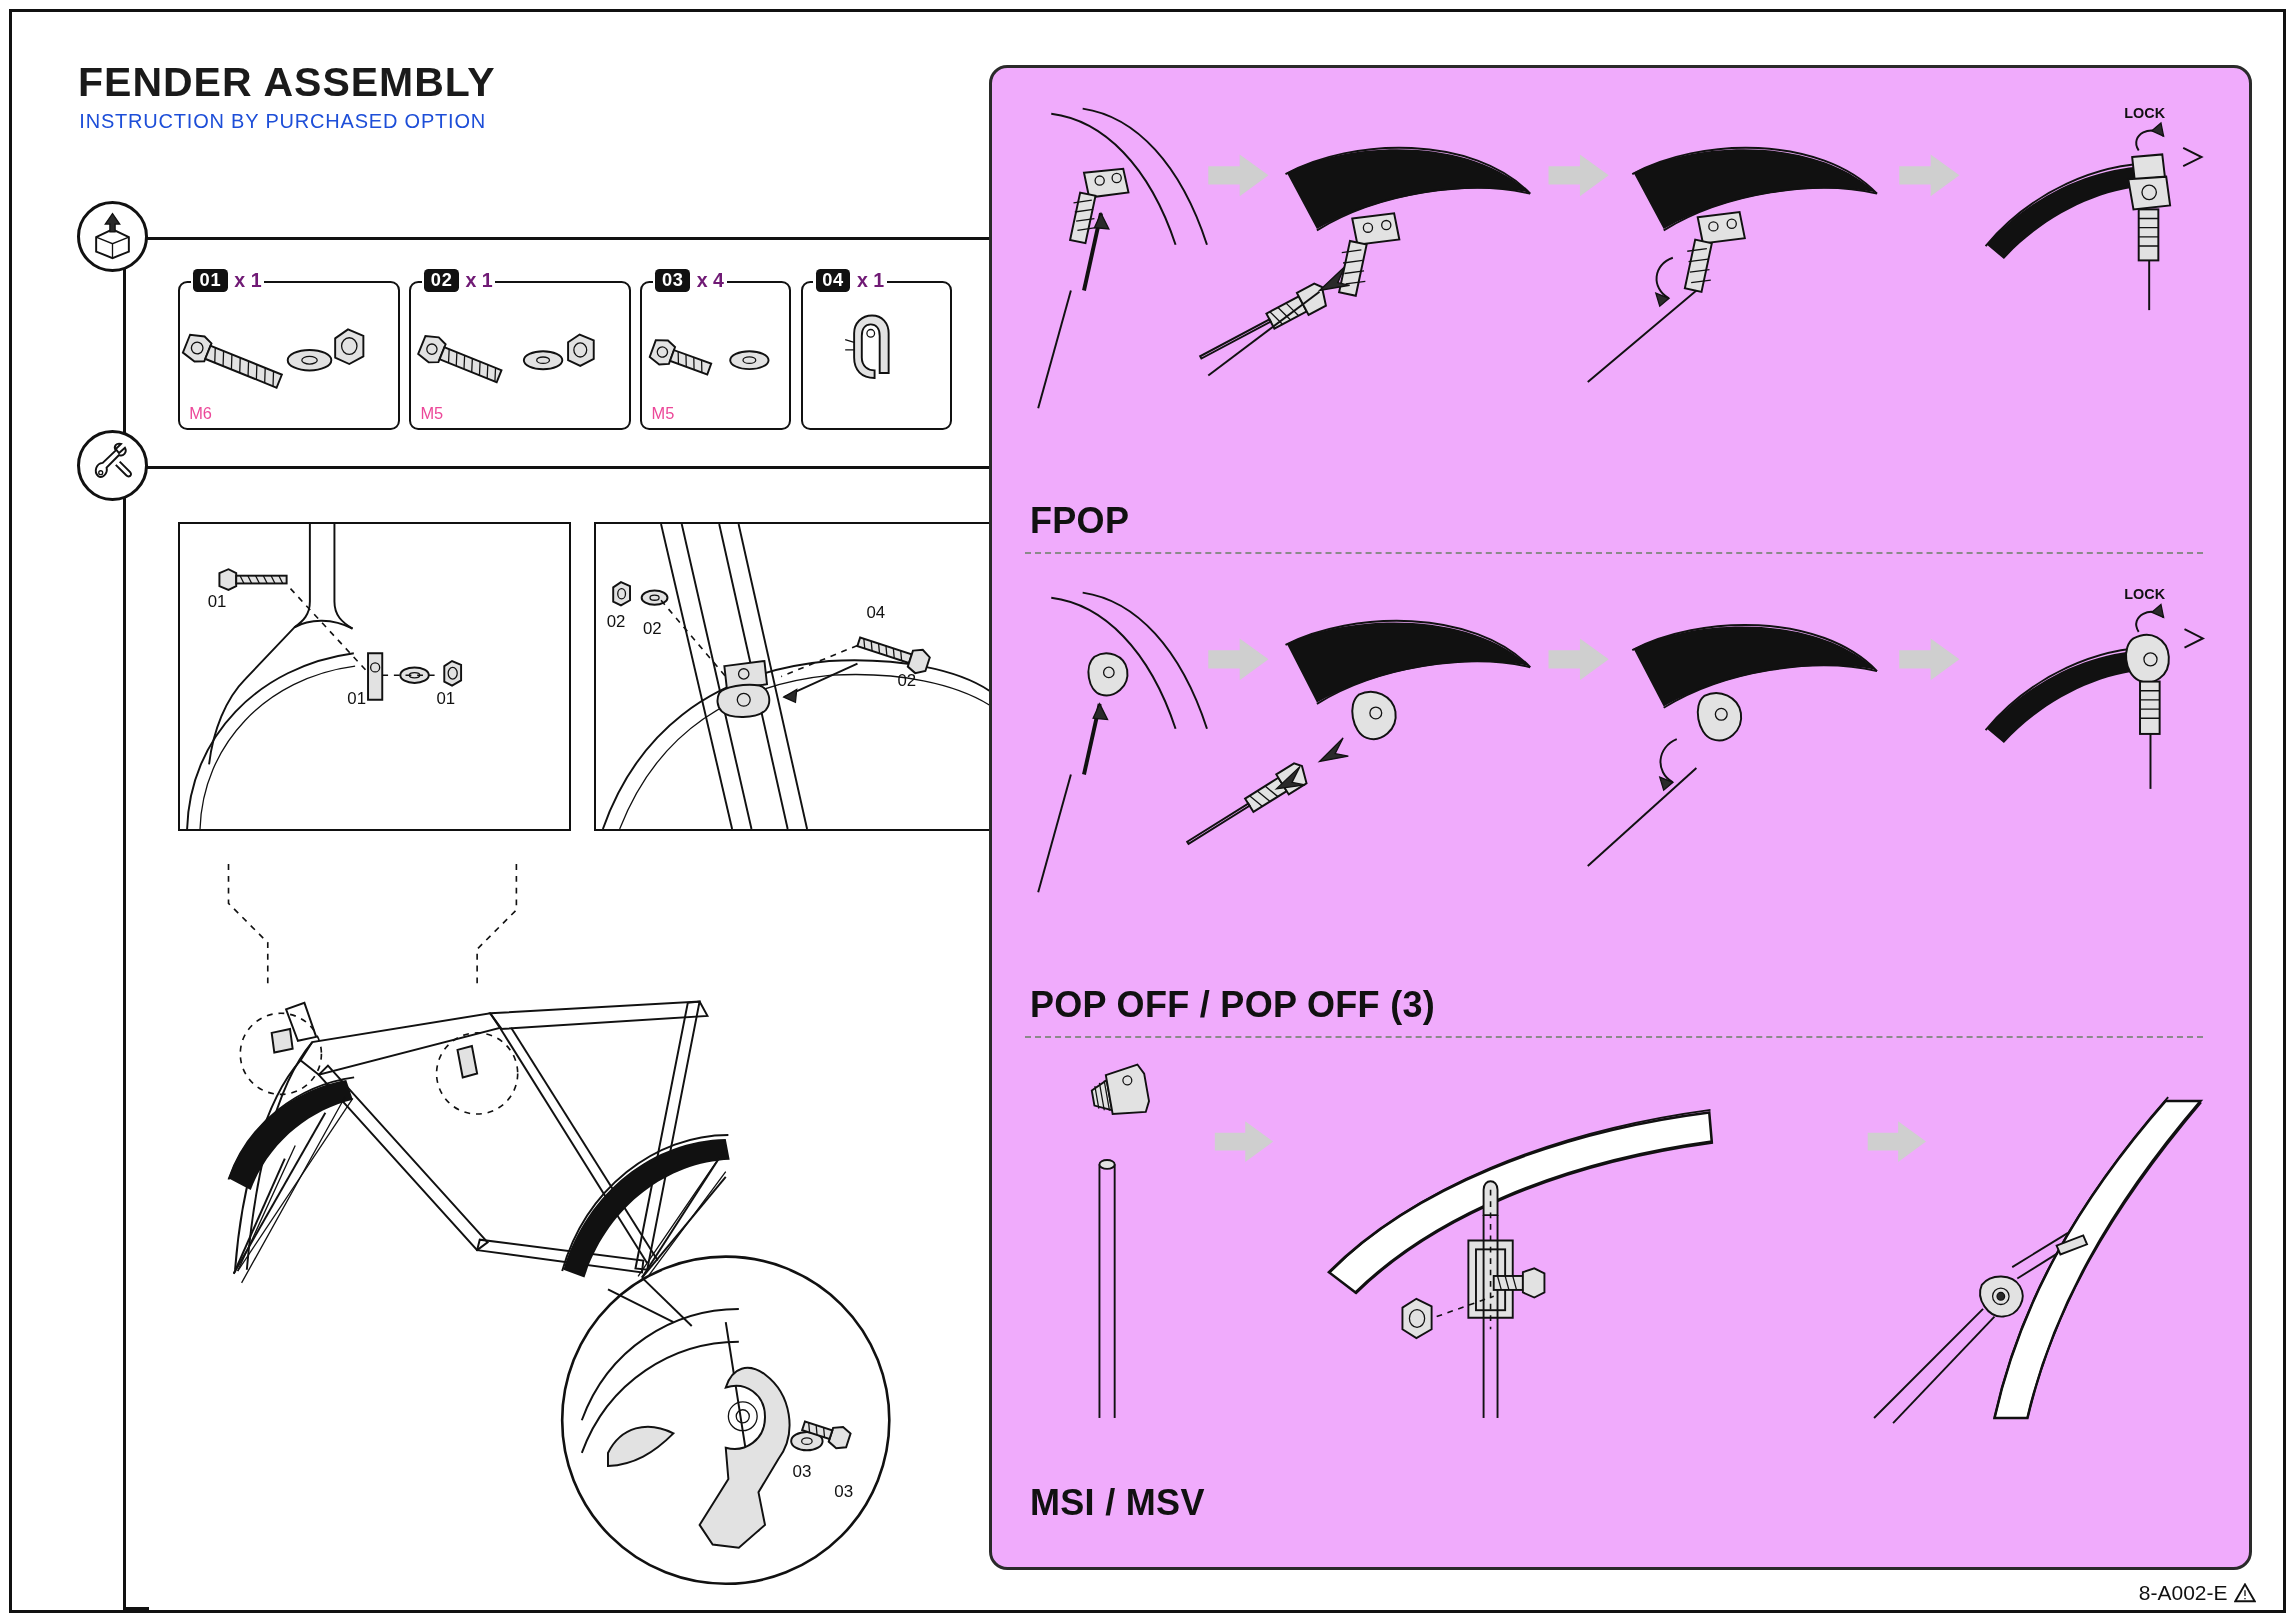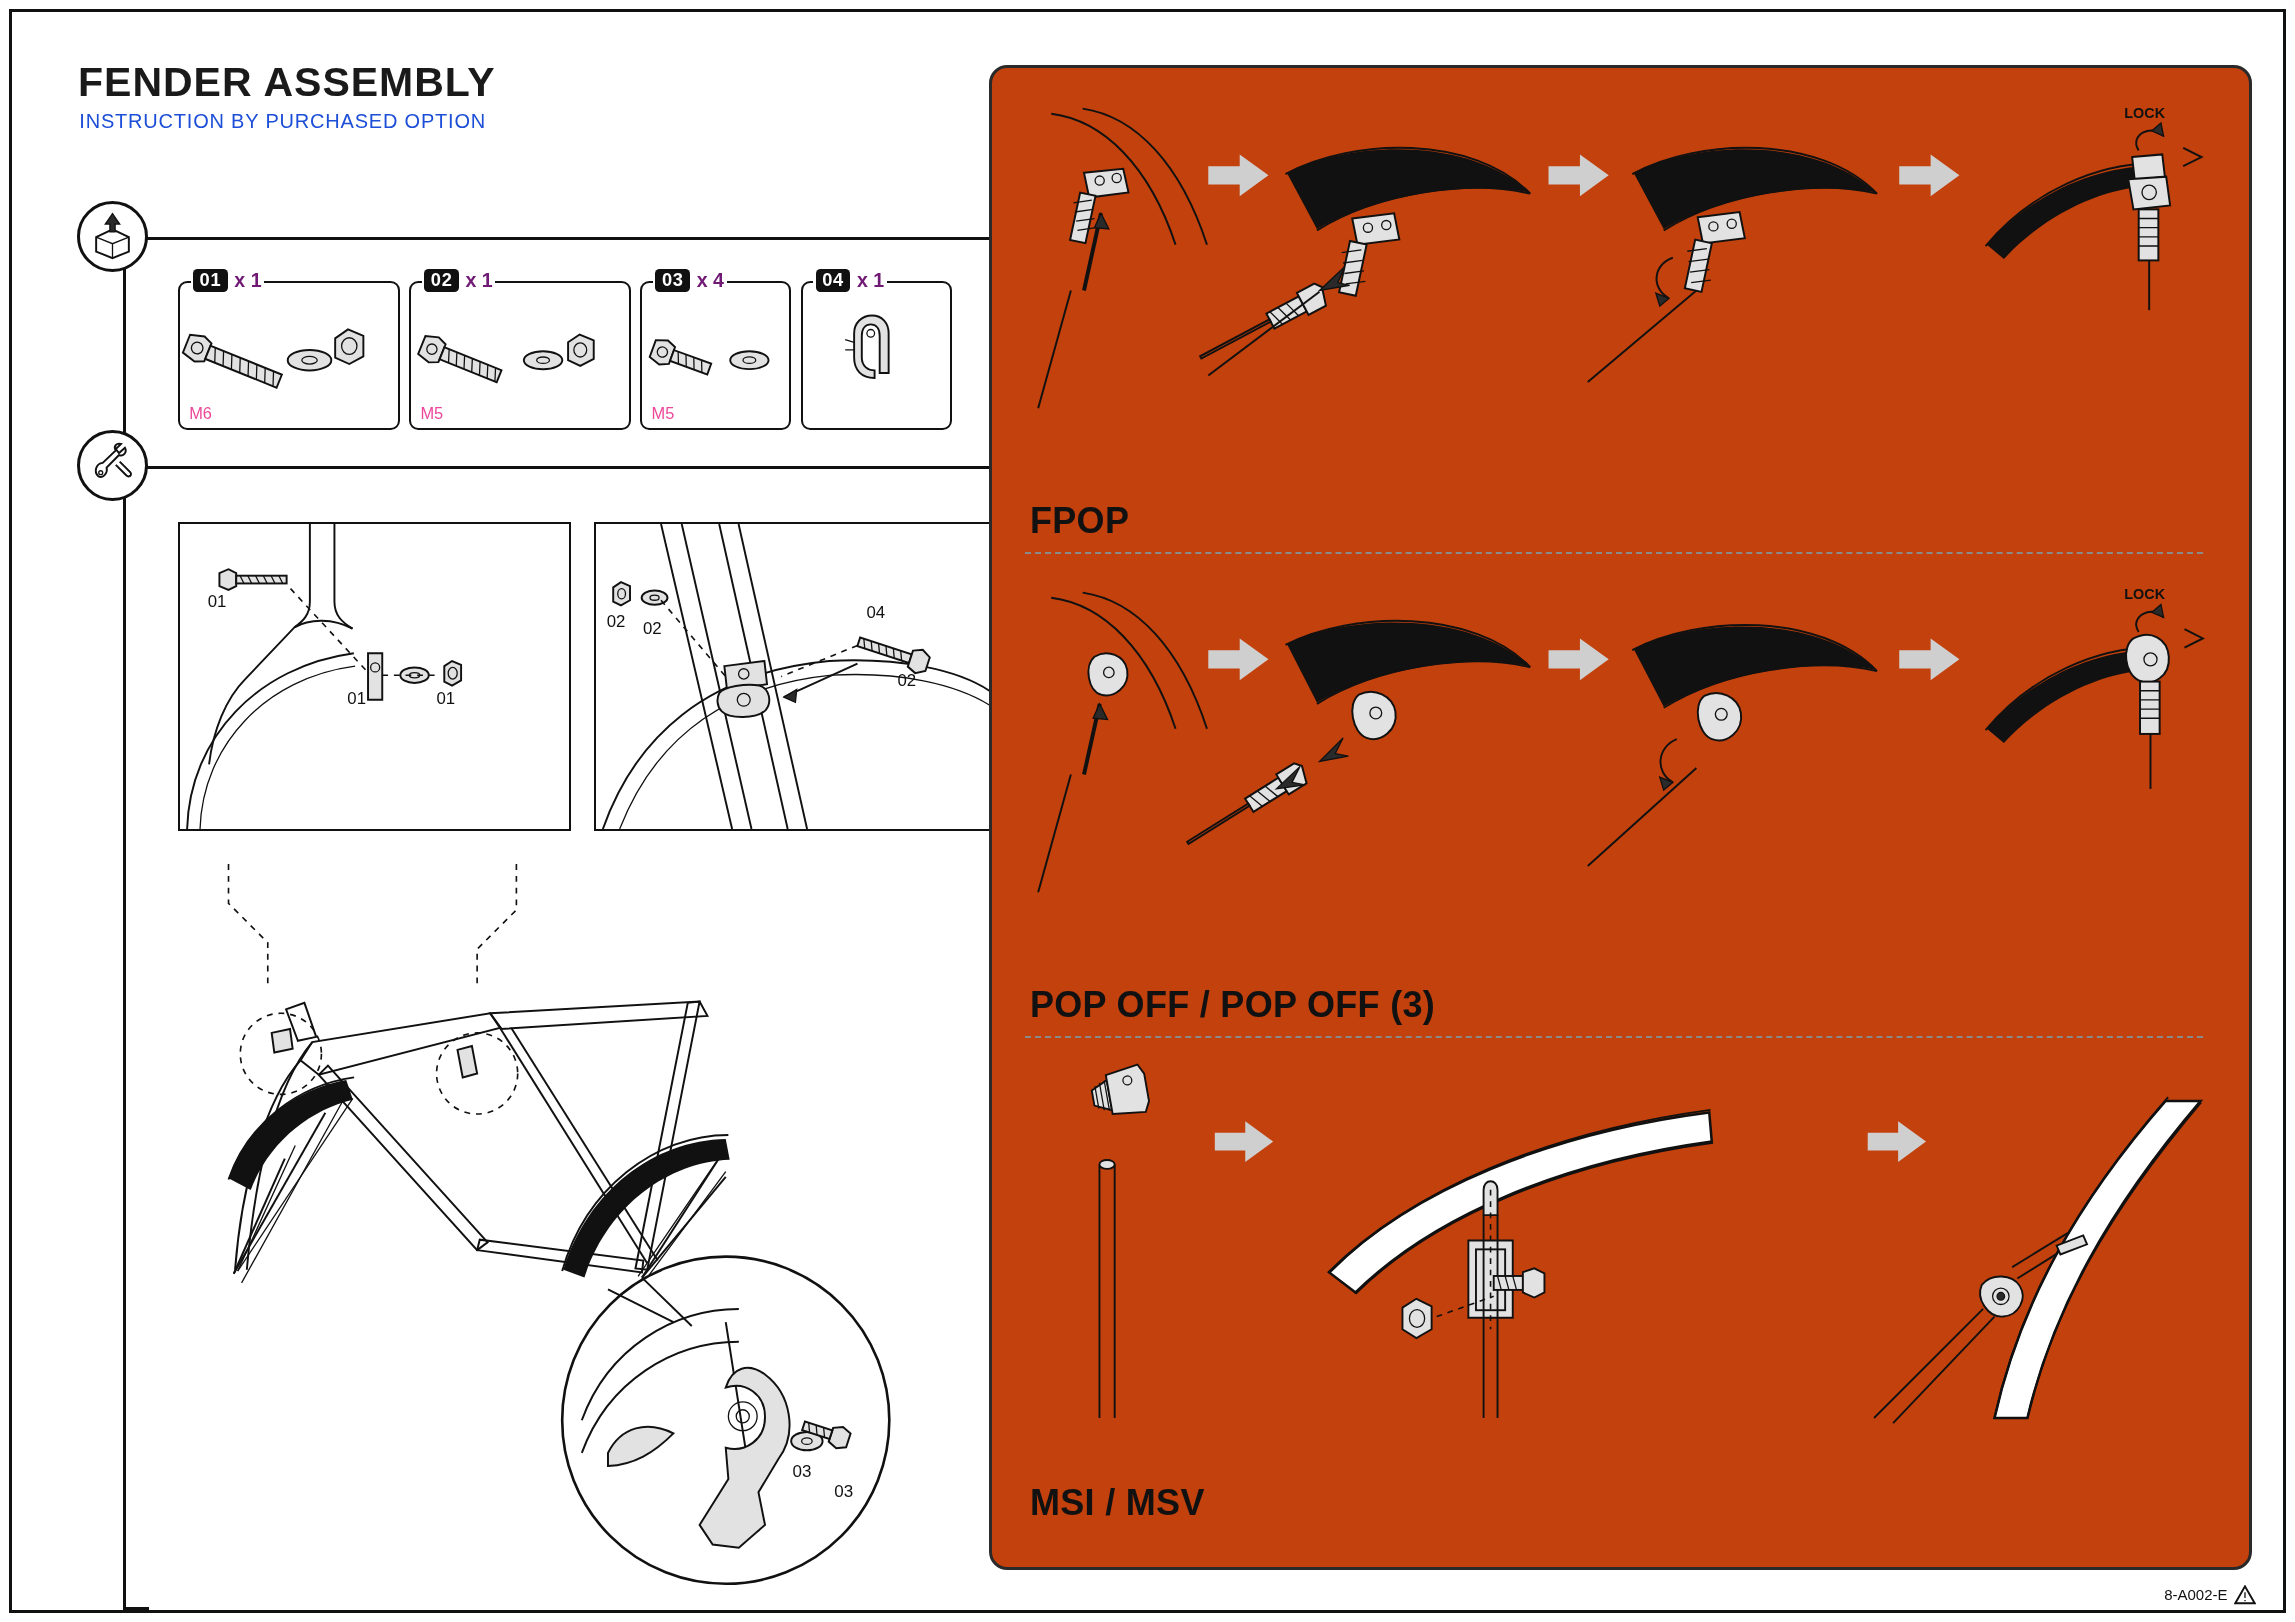--- a/index.html
+++ b/index.html
@@ -162,21 +162,21 @@
   #bike-art { position: absolute; left: 111px; top: 838px; width: 844px; height: 733px; }
 
   
   #right-panel {
     position: absolute;
     left: 989px; top: 65px;
     width: 1263px; height: 1505px;
     border: 3.9px solid #2a2a2a;
     border-radius: 18.3px;
     box-sizing: border-box;
-    background: #c2410c;
+    background: #f0abfc;
   }
   .section {
     position: absolute;
     left: 0;
     width: 100%;
   }
   #sec-fpop   { top: 13px;   height: 484px; }
   #sec-popoff { top: 497px;  height: 484px; }
   #sec-msi    { top: 982px; height: 497px; }
 
@@ -204,21 +204,21 @@
   .steps {
     position: absolute;
     left: 19.6px; top: 13px;
     width: 1217px; height: 393px;
   }
 
   #doc-code {
     position: absolute;
     right: 39px;
     bottom: 18.3px;
-    font-size: 15px;
+    font-size: 21px;
     color: #111;
     display: flex;
     align-items: center;
     gap: 6.5px;
   }
   svg { display: block; }
   .stroke { fill: none; stroke: #111; stroke-width: 3; }
   .thin { fill: none; stroke: #111; stroke-width: 2; }
   .fillgrey { fill: #e2e2e2; stroke: #111; stroke-width: 3; }
   .filldark { fill: #2a2a2a; stroke: #111; stroke-width: 2; }

